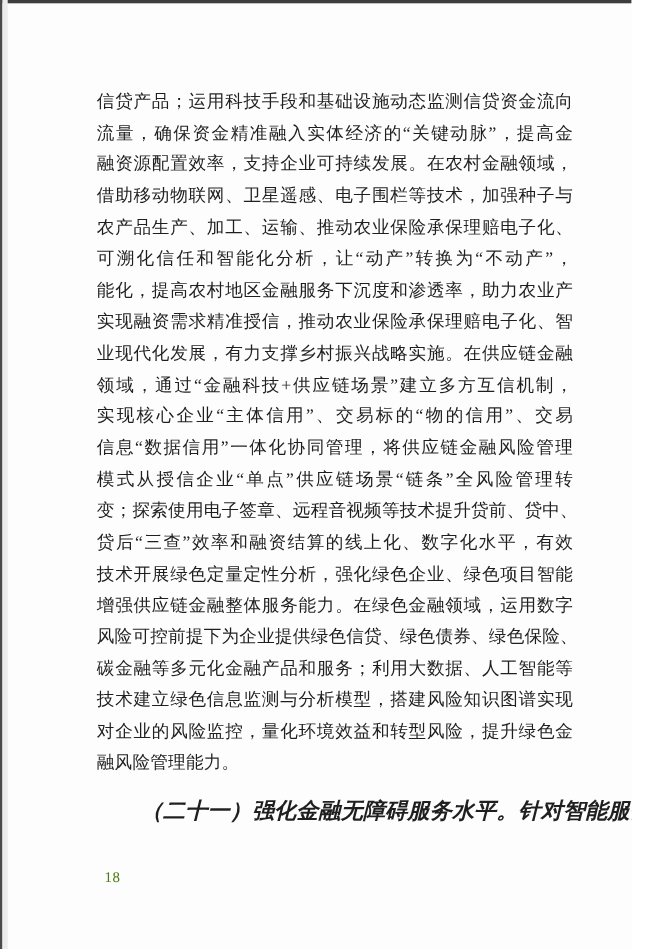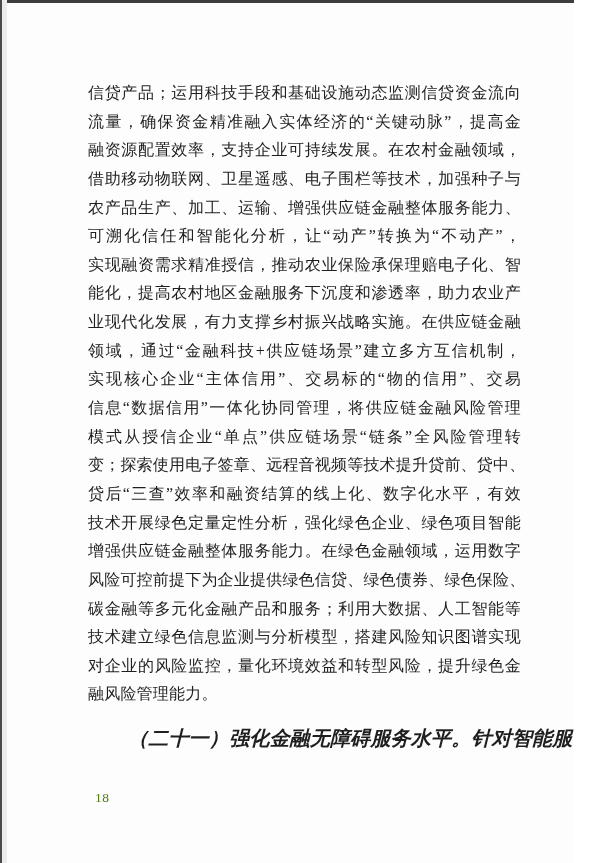--- a/index.html
+++ b/index.html
@@ -83,24 +83,24 @@
 <div class="scan-page">
   <div class="scan-edge-top"></div>
   <div class="scan-shade-left"></div>
   <div class="scan-edge-left"></div>
 
   <div class="text-block">
     <div class="line">信贷产品；运用科技手段和基础设施动态监测信贷资金流向</div>
     <div class="line">流量，确保资金精准融入实体经济的“关键动脉”，提高金</div>
     <div class="line">融资源配置效率，支持企业可持续发展。在农村金融领域，</div>
     <div class="line">借助移动物联网、卫星遥感、电子围栏等技术，加强种子与</div>
-    <div class="line">农产品生产、加工、运输、增强供应链金融整体服务能力、</div>
+    <div class="line">农产品生产、加工、运输、推动农业保险承保理赔电子化、</div>
     <div class="line">可溯化信任和智能化分析，让“动产”转换为“不动产”，</div>
+    <div class="line">能化，提高农村地区金融服务下沉度和渗透率，助力农业产</div>
     <div class="line">实现融资需求精准授信，推动农业保险承保理赔电子化、智</div>
-    <div class="line">能化，提高农村地区金融服务下沉度和渗透率，助力农业产</div>
     <div class="line">业现代化发展，有力支撑乡村振兴战略实施。在供应链金融</div>
     <div class="line">领域，通过“金融科技+供应链场景”建立多方互信机制，</div>
     <div class="line">实现核心企业“主体信用”、交易标的“物的信用”、交易</div>
     <div class="line">信息“数据信用”一体化协同管理，将供应链金融风险管理</div>
     <div class="line">模式从授信企业“单点”供应链场景“链条”全风险管理转</div>
     <div class="line">变；探索使用电子签章、远程音视频等技术提升贷前、贷中、</div>
     <div class="line">贷后“三查”效率和融资结算的线上化、数字化水平，有效</div>
     <div class="line">技术开展绿色定量定性分析，强化绿色企业、绿色项目智能</div>
     <div class="line">增强供应链金融整体服务能力。在绿色金融领域，运用数字</div>
     <div class="line">风险可控前提下为企业提供绿色信贷、绿色债券、绿色保险、</div>

